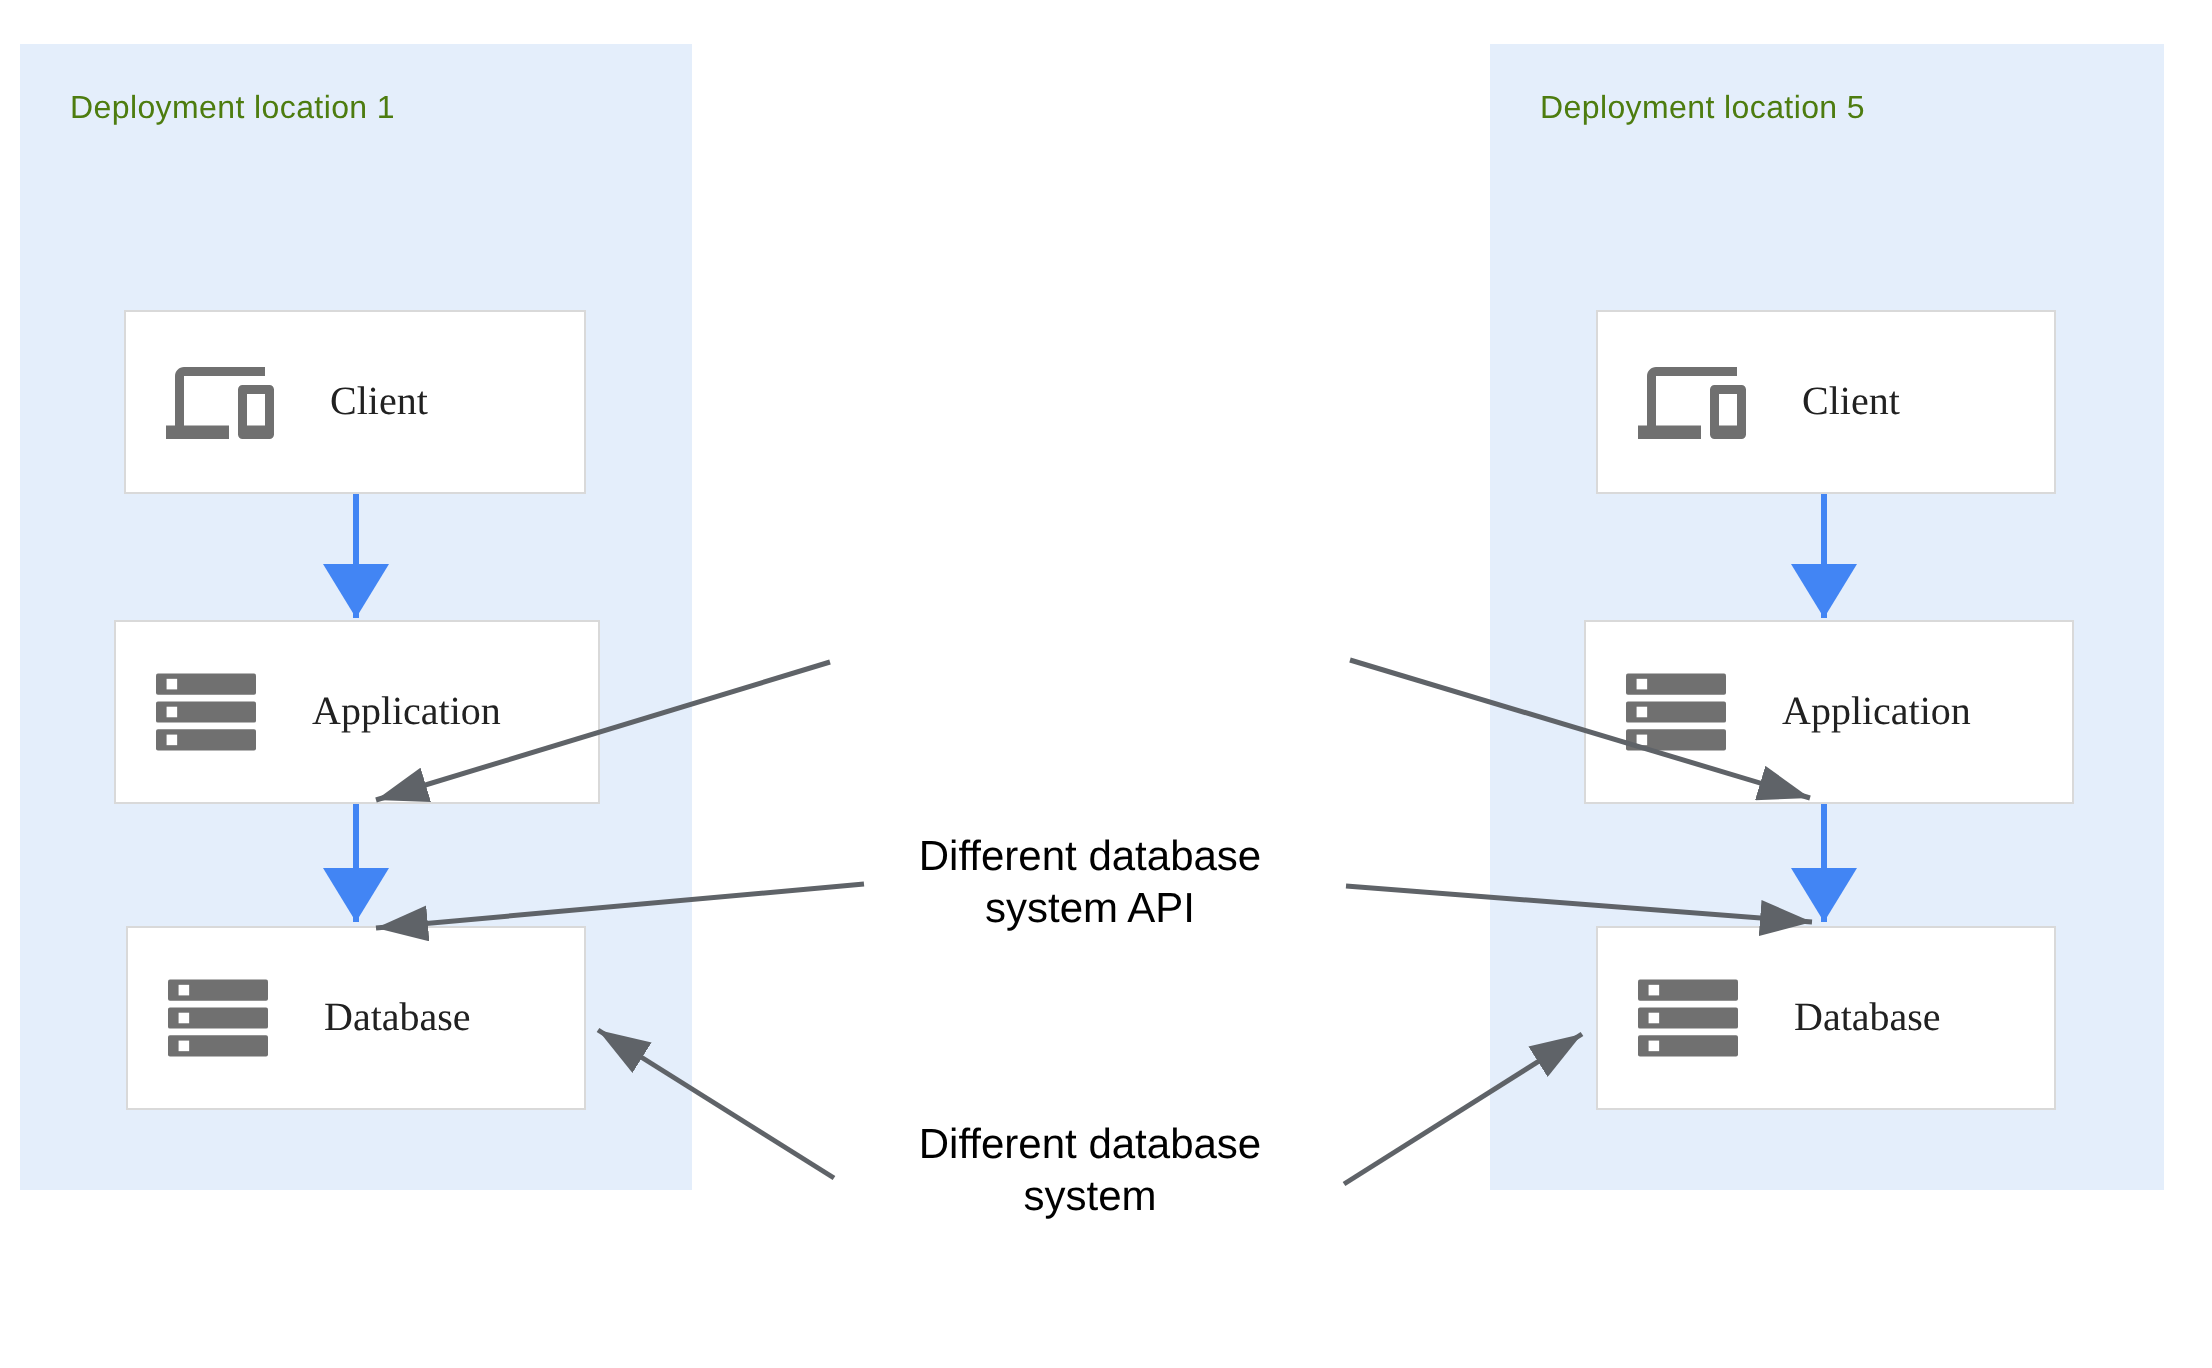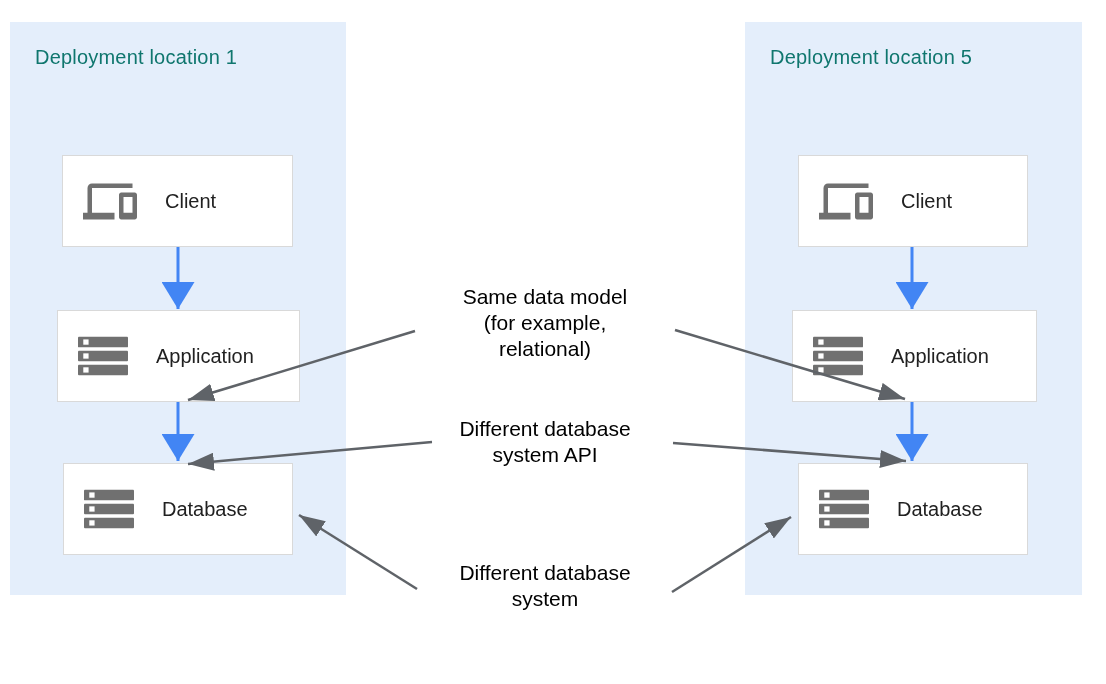--- a/index.html
+++ b/index.html
@@ -20,33 +20,34 @@
     top: 22px;
     width: 336px;
     height: 573px;
     background: #e4eefb;
     box-sizing: border-box;
     padding: 24px 0 0 25px;
   }
   .panel-left  { left: 10px; }
   .panel-right { left: 745px; width: 337px; }
   .panel-title {
-    font-size: 20px;
-    color: #0f766e;
+    font-size: 16px;
+    color: #4d7c0f;
     letter-spacing: 0.2px;
   }
   .node {
     position: absolute;
     background: #ffffff;
     border: 1px solid #d9d9d9;
     box-sizing: border-box;
     display: flex;
     align-items: center;
     padding-left: 20px;
     gap: 28px;
+    font-family: Liberation Serif, serif;
   }
   .node-label {
     font-size: 20px;
     color: #212121;
     white-space: nowrap;
   }
   .icon { display: inline-flex; align-items: center; }
   
   .n-client-1      { left: 62px;  top: 155px; width: 231px; height: 92px; }
   .n-application-1 { left: 57px;  top: 310px; width: 243px; height: 92px; }
@@ -194,21 +195,18 @@
     <line x1="415" y1="331" x2="188" y2="400" stroke="#5f6368" stroke-width="2.5" marker-end="url(#arrowGray)"></line>
     <line x1="675" y1="330" x2="905" y2="399" stroke="#5f6368" stroke-width="2.5" marker-end="url(#arrowGray)"></line>
 
     <line x1="432" y1="442" x2="188" y2="464" stroke="#5f6368" stroke-width="2.5" marker-end="url(#arrowGray)"></line>
     <line x1="673" y1="443" x2="906" y2="461" stroke="#5f6368" stroke-width="2.5" marker-end="url(#arrowGray)"></line>
 
     <line x1="417" y1="589" x2="299" y2="515" stroke="#5f6368" stroke-width="2.5" marker-end="url(#arrowGray)"></line>
     <line x1="672" y1="592" x2="791" y2="517" stroke="#5f6368" stroke-width="2.5" marker-end="url(#arrowGray)"></line>
   </svg>
 
-  <div class="ann ann-1">Same data model
-(for example,
-relational)</div>
   <div class="ann ann-2">Different database
 system API</div>
   <div class="ann ann-3">Different database
 system</div>
 
 </div>
 
 </body></html>

